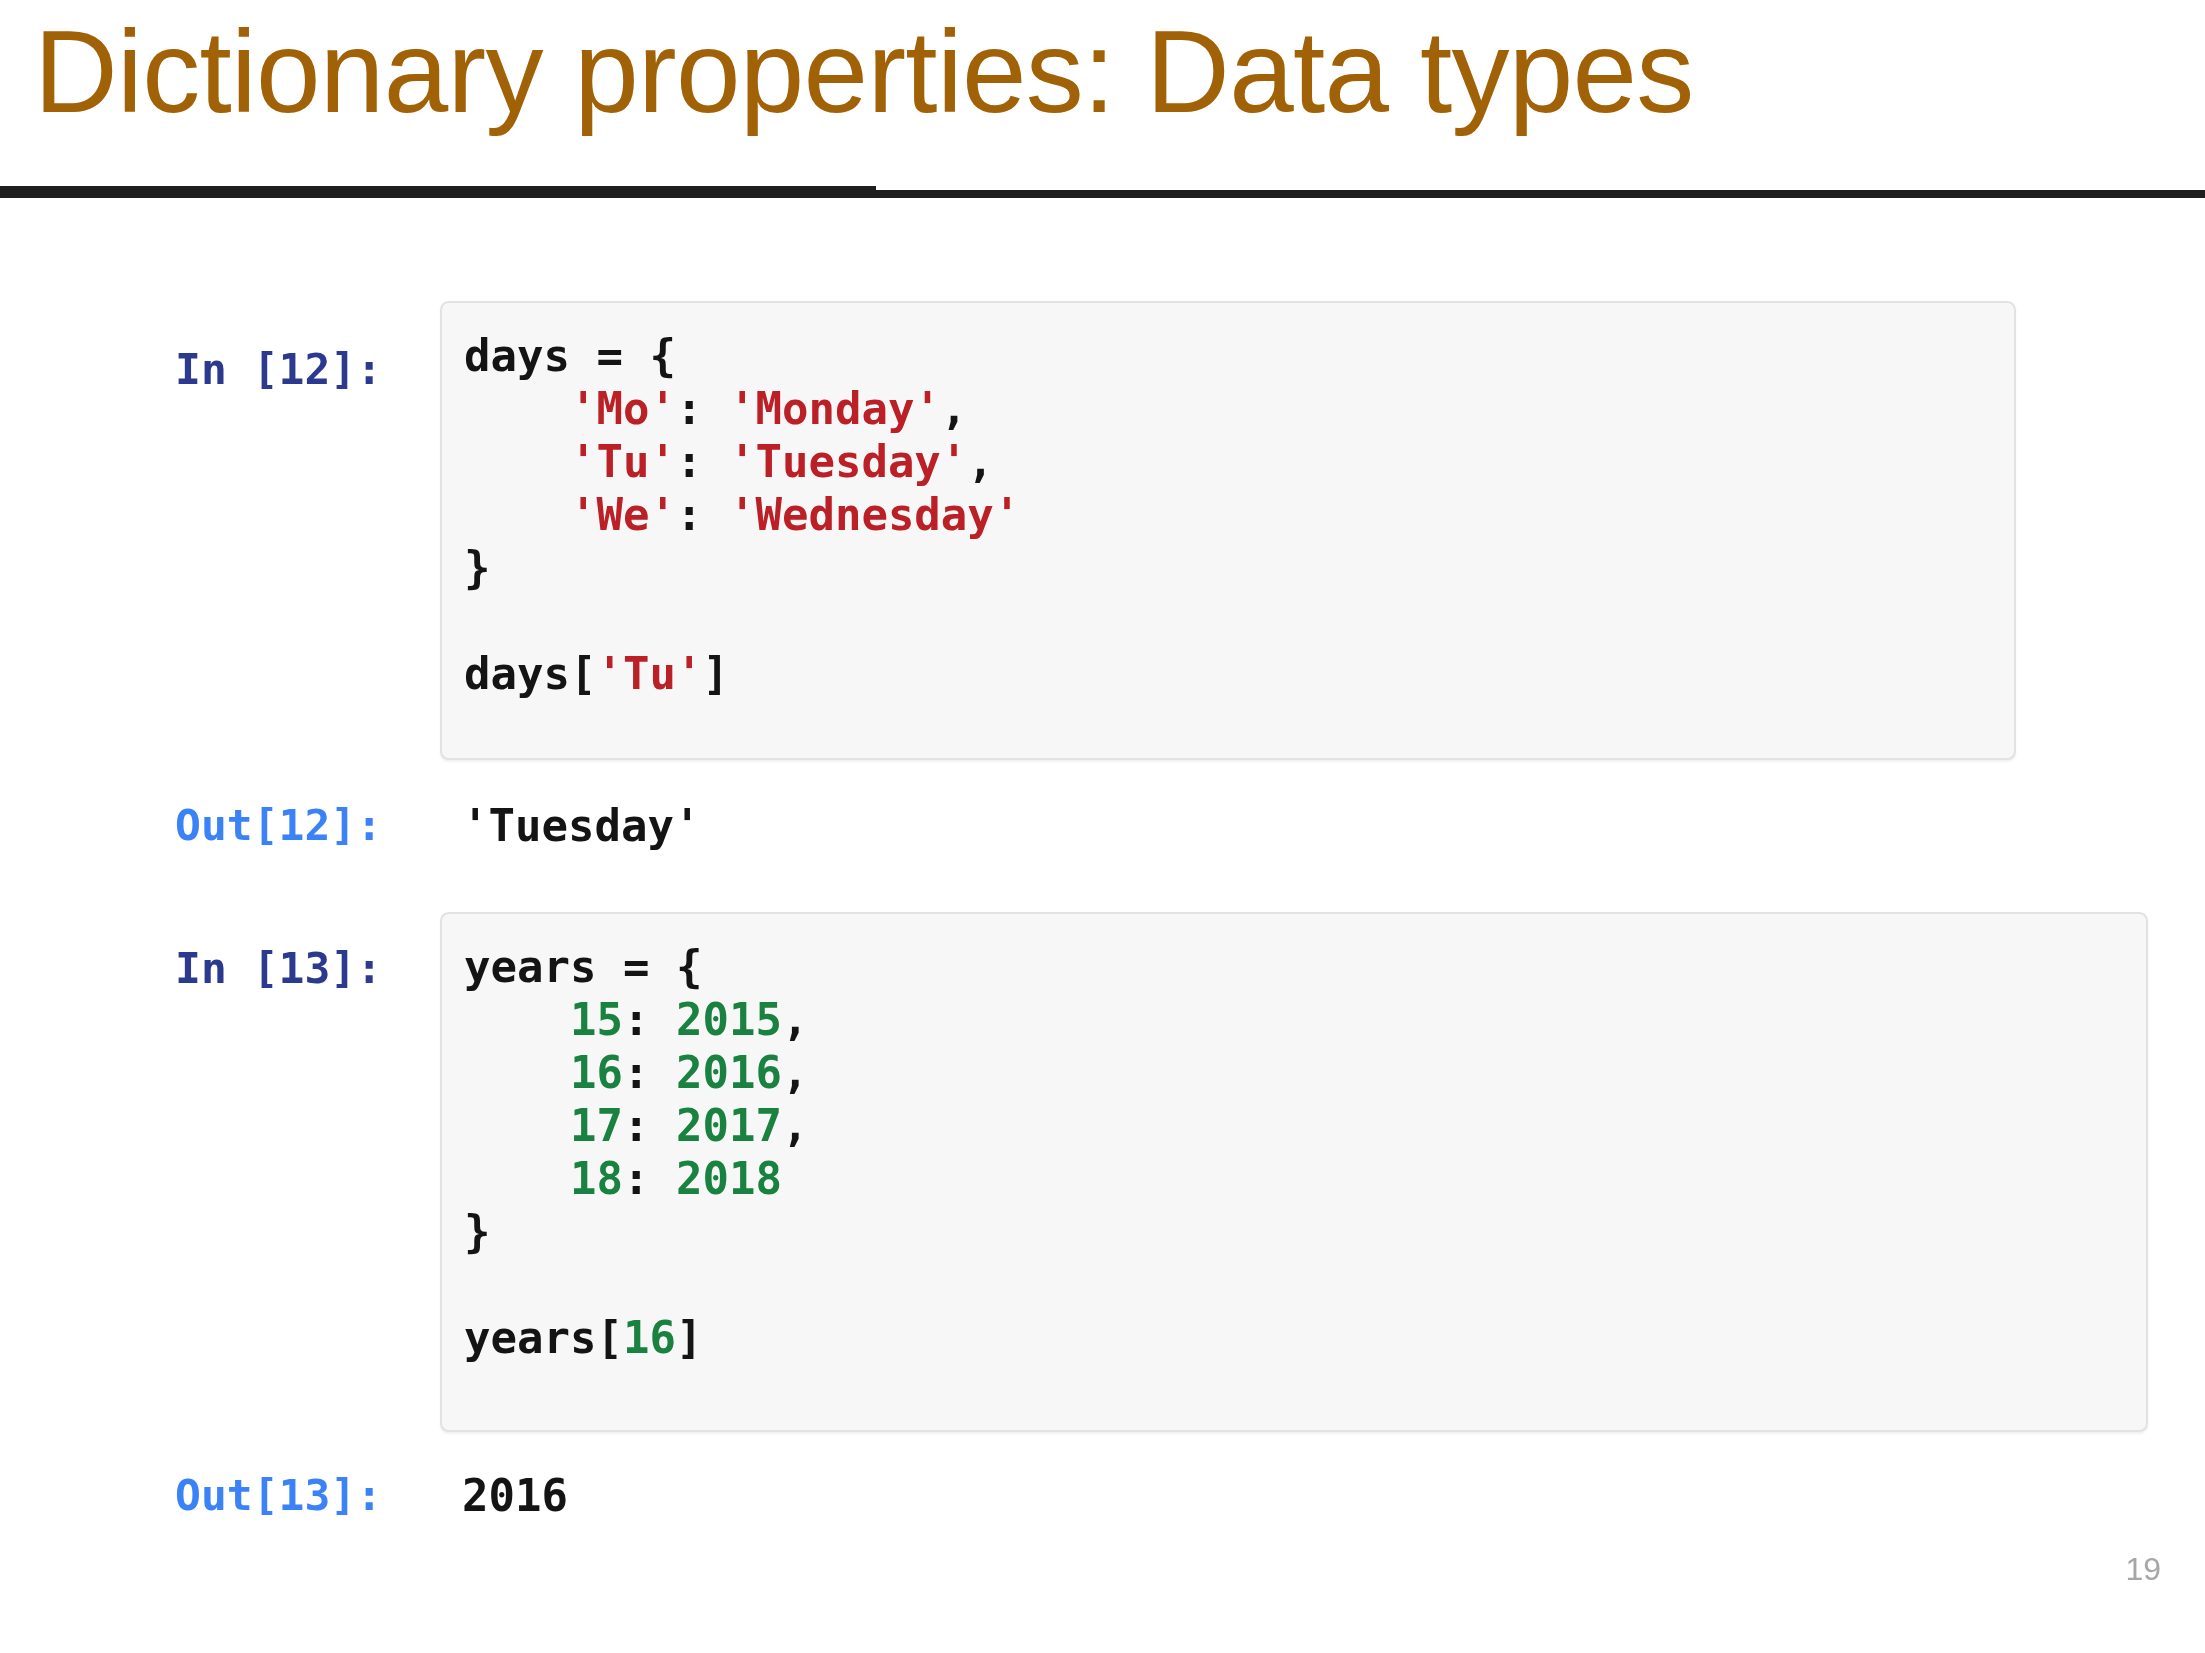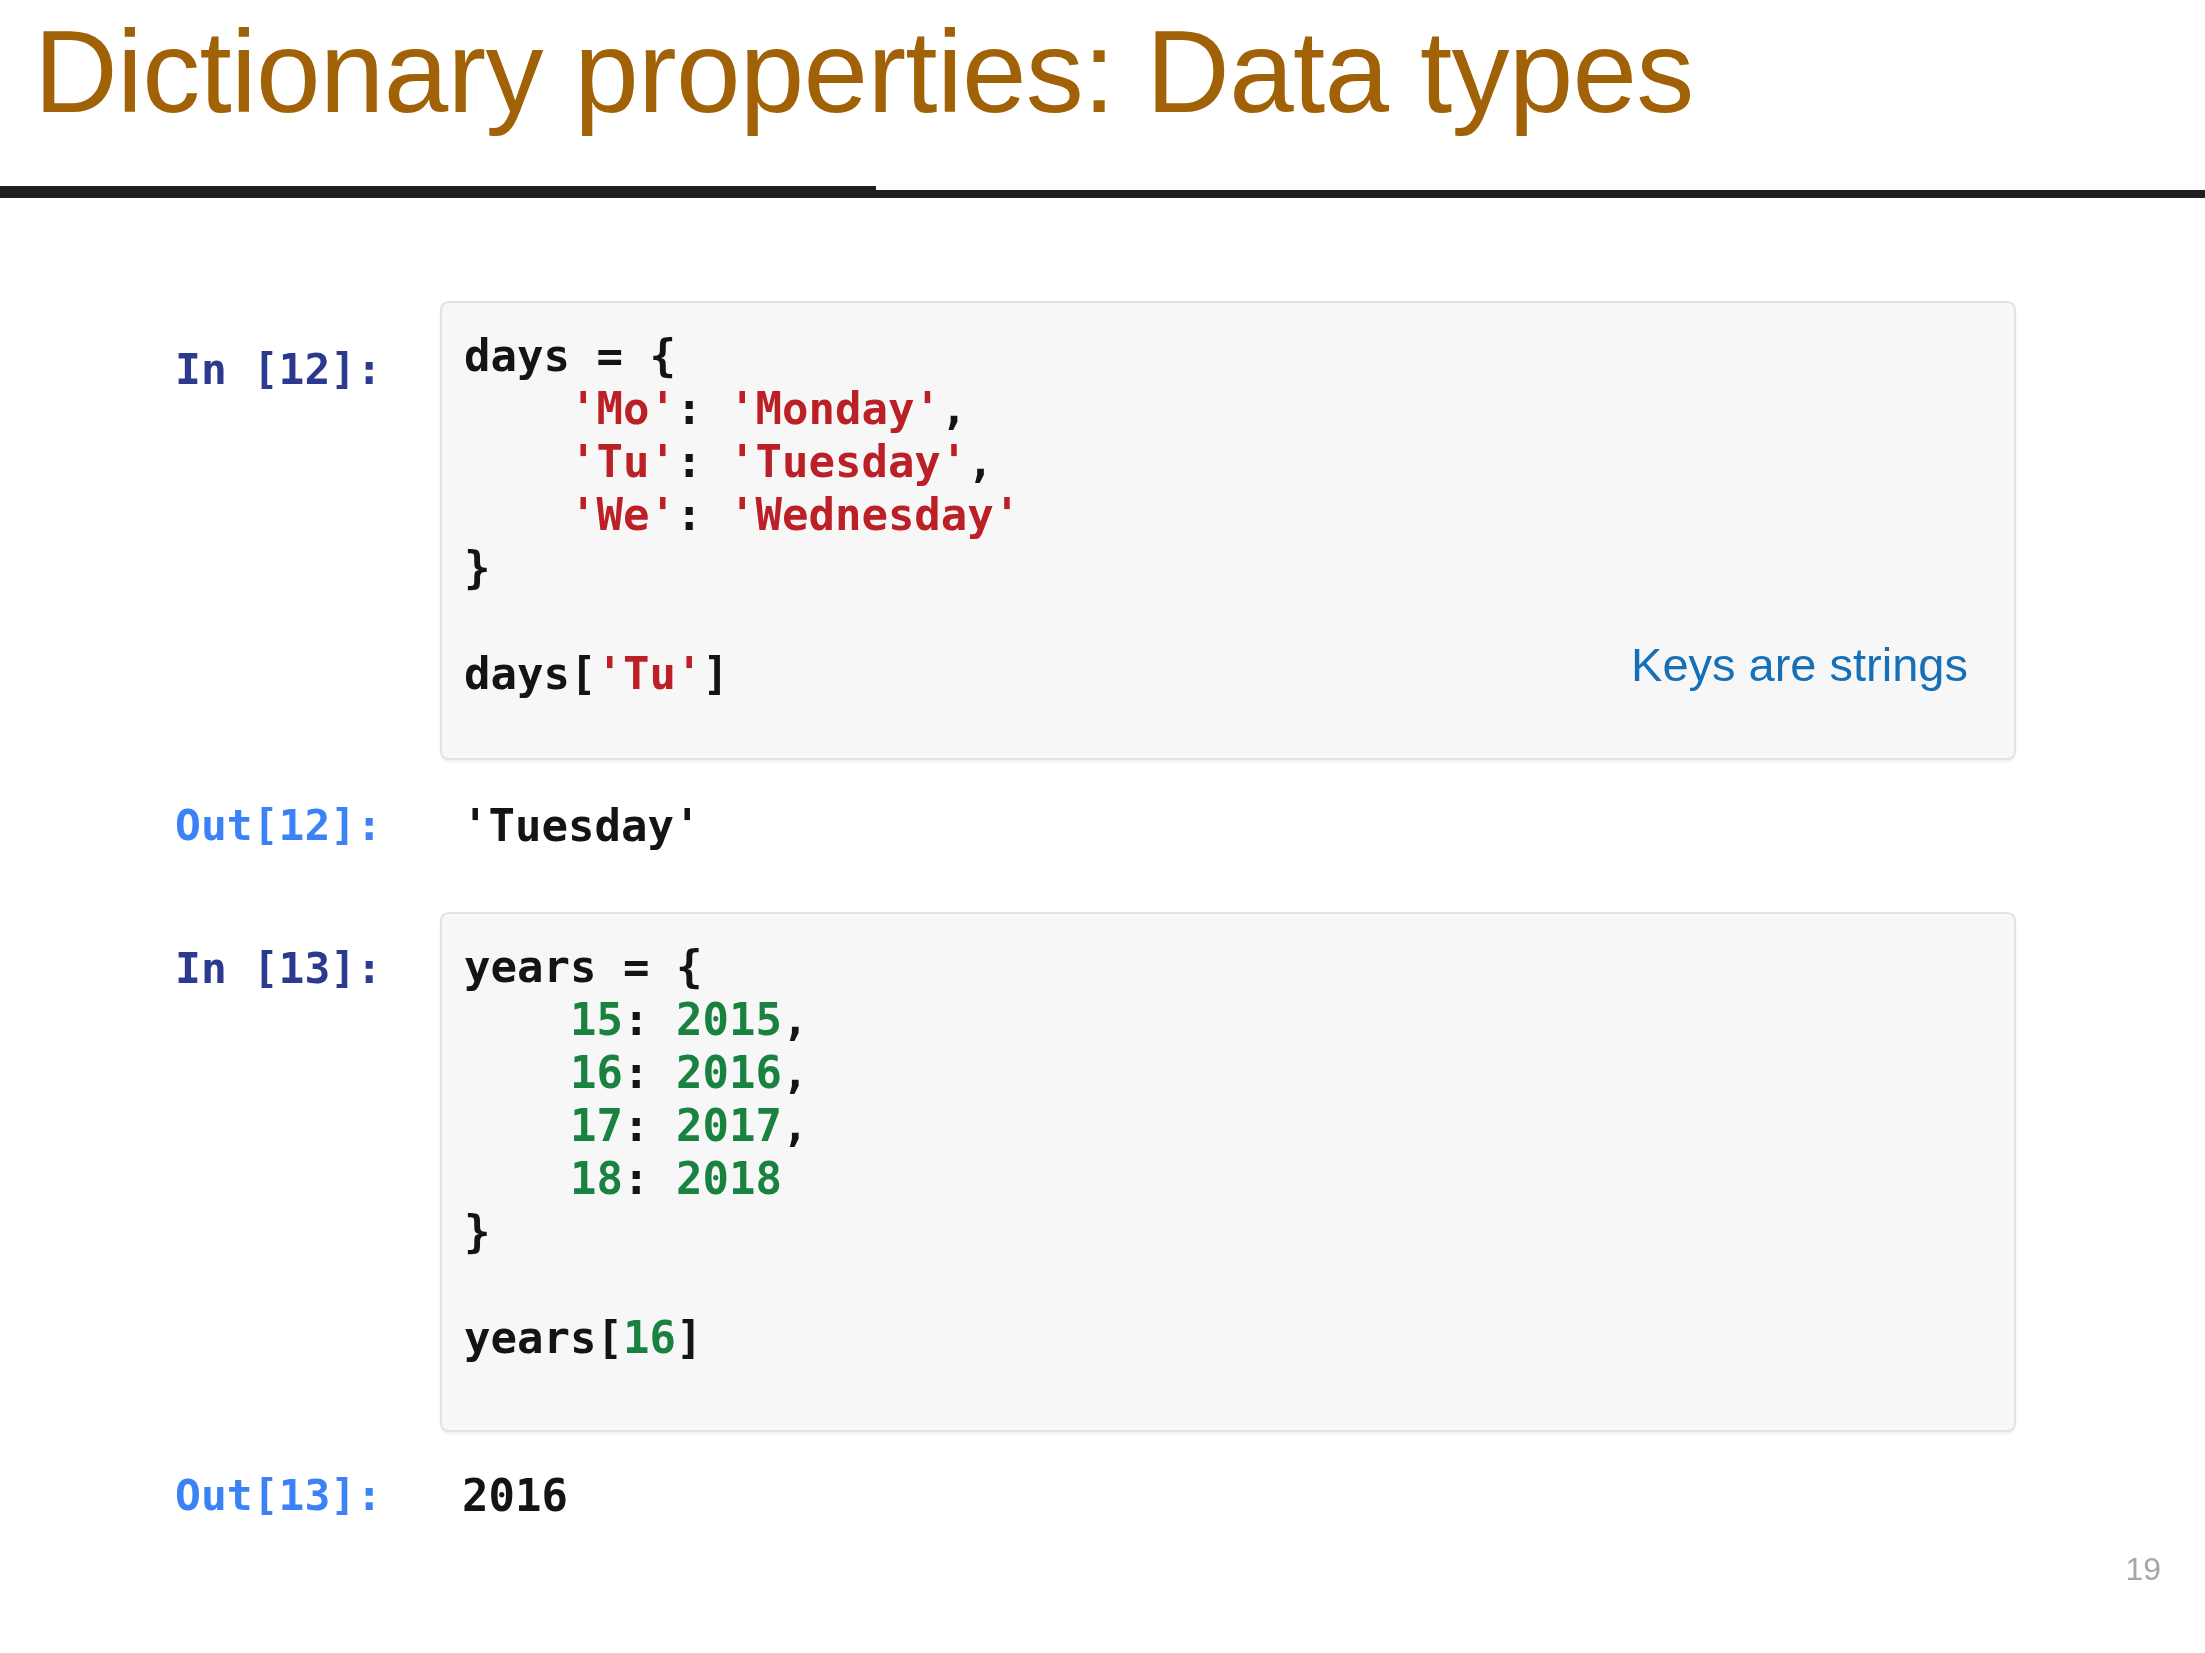--- a/index.html
+++ b/index.html
@@ -125,30 +125,29 @@
 <div class="code-cell" style="left:440px; top:301px; width:1576px; height:459px;">
 
   <div class="code-body"><span><span class="tok-pun">days</span> <span class="tok-pun">=</span> <span class="tok-pun">{</span></span>
 <span>    <span class="tok-str">'Mo'</span><span class="tok-pun">:</span> <span class="tok-str">'Monday'</span><span class="tok-pun">,</span></span>
 <span>    <span class="tok-str">'Tu'</span><span class="tok-pun">:</span> <span class="tok-str">'Tuesday'</span><span class="tok-pun">,</span></span>
 <span>    <span class="tok-str">'We'</span><span class="tok-pun">:</span> <span class="tok-str">'Wednesday'</span><span class="tok-pun"></span></span>
 <span><span class="tok-pun">}</span></span>
 
 <span><span class="tok-pun">days</span><span class="tok-pun">[</span><span class="tok-str">'Tu'</span><span class="tok-pun">]</span></span></div>
 
-  <div class="annotation" style="right:46px; top:334px;">Keys are strings</div>
 </div>
 
 <div class="nb-prompt out" style="left:175px; top:800px;">Out[12]:</div>
 
 <div class="out-value" style="left:462px; top:800px;">'Tuesday'</div>
 
 <div class="nb-prompt in" style="left:175px; top:943px;">In [13]:</div>
 
-<div class="code-cell" style="left:440px; top:912px; width:1576px; height:520px;">
+<div class="code-cell" style="left:440px; top:912px; width:1708px; height:520px;">
 
   <div class="code-body"><span><span class="tok-pun">years</span> <span class="tok-pun">=</span> <span class="tok-pun">{</span></span>
 <span>    <span class="tok-num">15</span><span class="tok-pun">:</span> <span class="tok-num">2015</span><span class="tok-pun">,</span></span>
 <span>    <span class="tok-num">16</span><span class="tok-pun">:</span> <span class="tok-num">2016</span><span class="tok-pun">,</span></span>
 <span>    <span class="tok-num">17</span><span class="tok-pun">:</span> <span class="tok-num">2017</span><span class="tok-pun">,</span></span>
 <span>    <span class="tok-num">18</span><span class="tok-pun">:</span> <span class="tok-num">2018</span><span class="tok-pun"></span></span>
 <span><span class="tok-pun">}</span></span>
 
 <span><span class="tok-pun">years</span><span class="tok-pun">[</span><span class="tok-num">16</span><span class="tok-pun">]</span></span></div>
 

